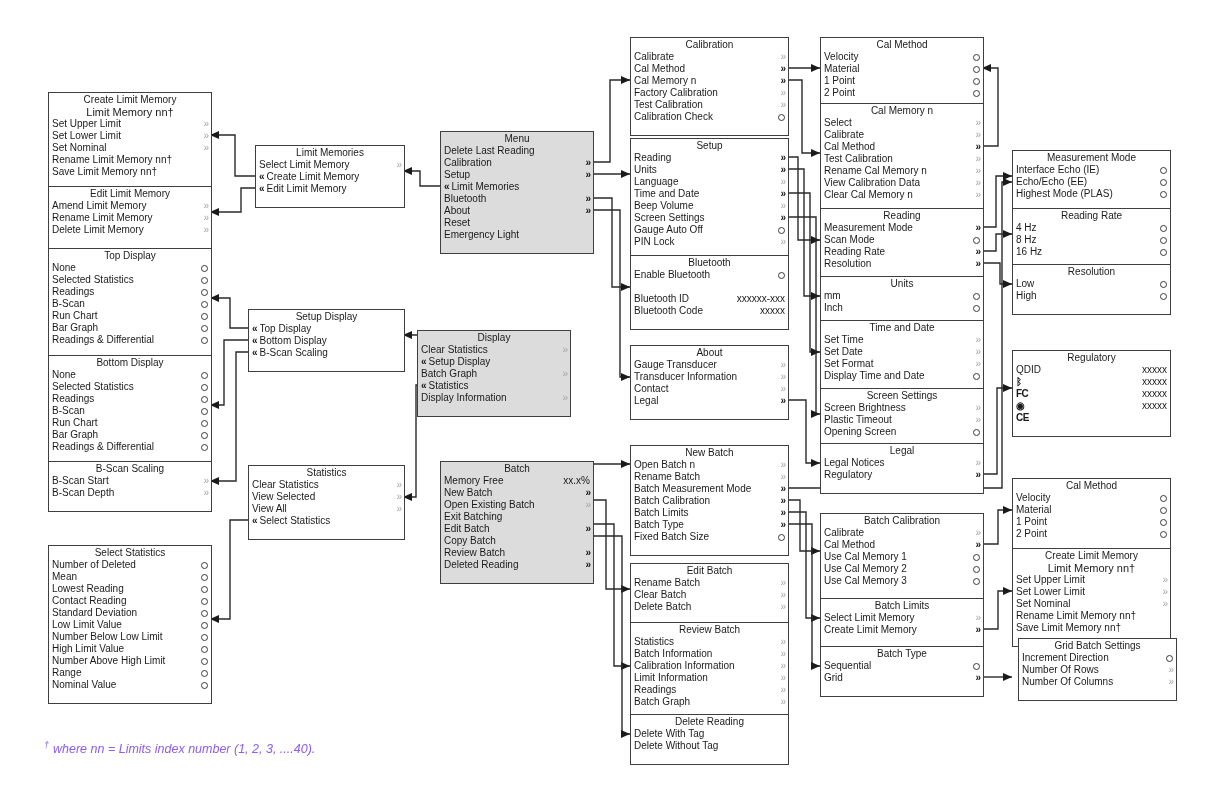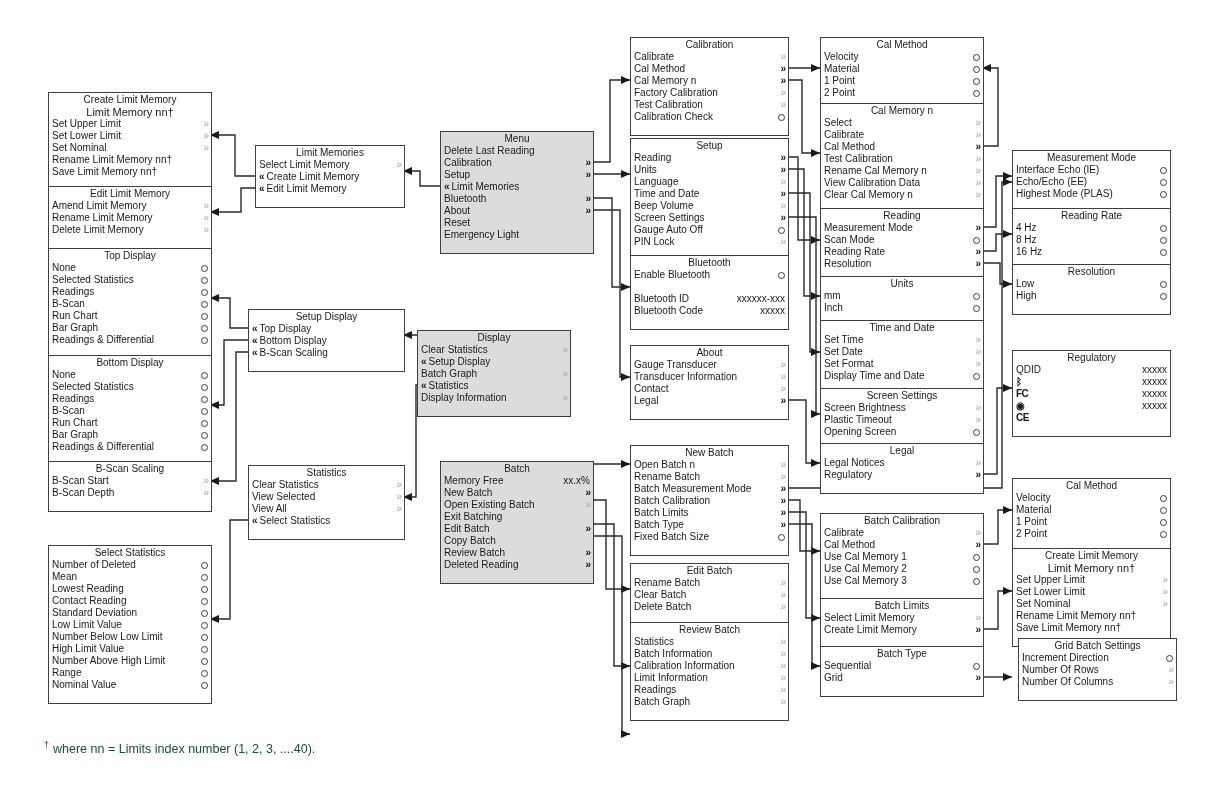--- a/index.html
+++ b/index.html
@@ -14,21 +14,21 @@
   .it{display:flex;align-items:center;gap:2px;height:12px;line-height:12px;padding:0 3px;
       font-size:10px;white-space:nowrap;}
   .lb{flex:1 1 auto;min-width:0;overflow:hidden;}
   .chv{flex:0 0 auto;font-weight:700;color:#141414;letter-spacing:-1px;font-size:10px;}
   .chv.gry{color:#a3a3a3;font-weight:400;}
   .chv.lft{margin-right:1px;}
   .radio{flex:0 0 auto;width:7px;height:7px;border:1px solid #3a3a3a;border-radius:50%;
          background:#fff;box-sizing:border-box;}
   .val{flex:0 0 auto;}
   .icg{font-weight:700;letter-spacing:-0.5px;}
-  .footnote{position:absolute;left:44px;top:740px;font-size:12.5px;color:#14532d;}
+  .footnote{position:absolute;left:44px;top:740px;font-size:12.5px;color:#8b5cf6;font-style:italic;}
   .fd{font-size:9px;vertical-align:super;margin-right:4px;}
 </style>
 </head>
 <body>
 
 <div class="page">
 
   <svg class="wires" width="1229" height="792">
     <defs>
       <marker id="ah" markerUnits="userSpaceOnUse" markerWidth="9" markerHeight="8" refX="9" refY="4" orient="auto">
@@ -535,20 +535,29 @@
       </div>
       <div class="it">
         <span class="lb">Readings</span>
         <span class="chv gry">»</span>
       </div>
       <div class="it">
         <span class="lb">Batch Graph</span>
         <span class="chv gry">»</span>
       </div>
     </div>
+  <div class="box" style="left:630px;top:714px;width:157px;">
+      <div class="bt">Delete Reading</div>
+      <div class="it">
+        <span class="lb">Delete With Tag</span>
+      </div>
+      <div class="it">
+        <span class="lb">Delete Without Tag</span>
+      </div>
+    </div>
 
   <div class="box" style="left:820px;top:37px;width:162px;">
       <div class="bt">Cal Method</div>
       <div class="it">
         <span class="lb">Velocity</span>
         <span class="radio"></span>
       </div>
       <div class="it">
         <span class="lb">Material</span>
         <span class="radio"></span>

